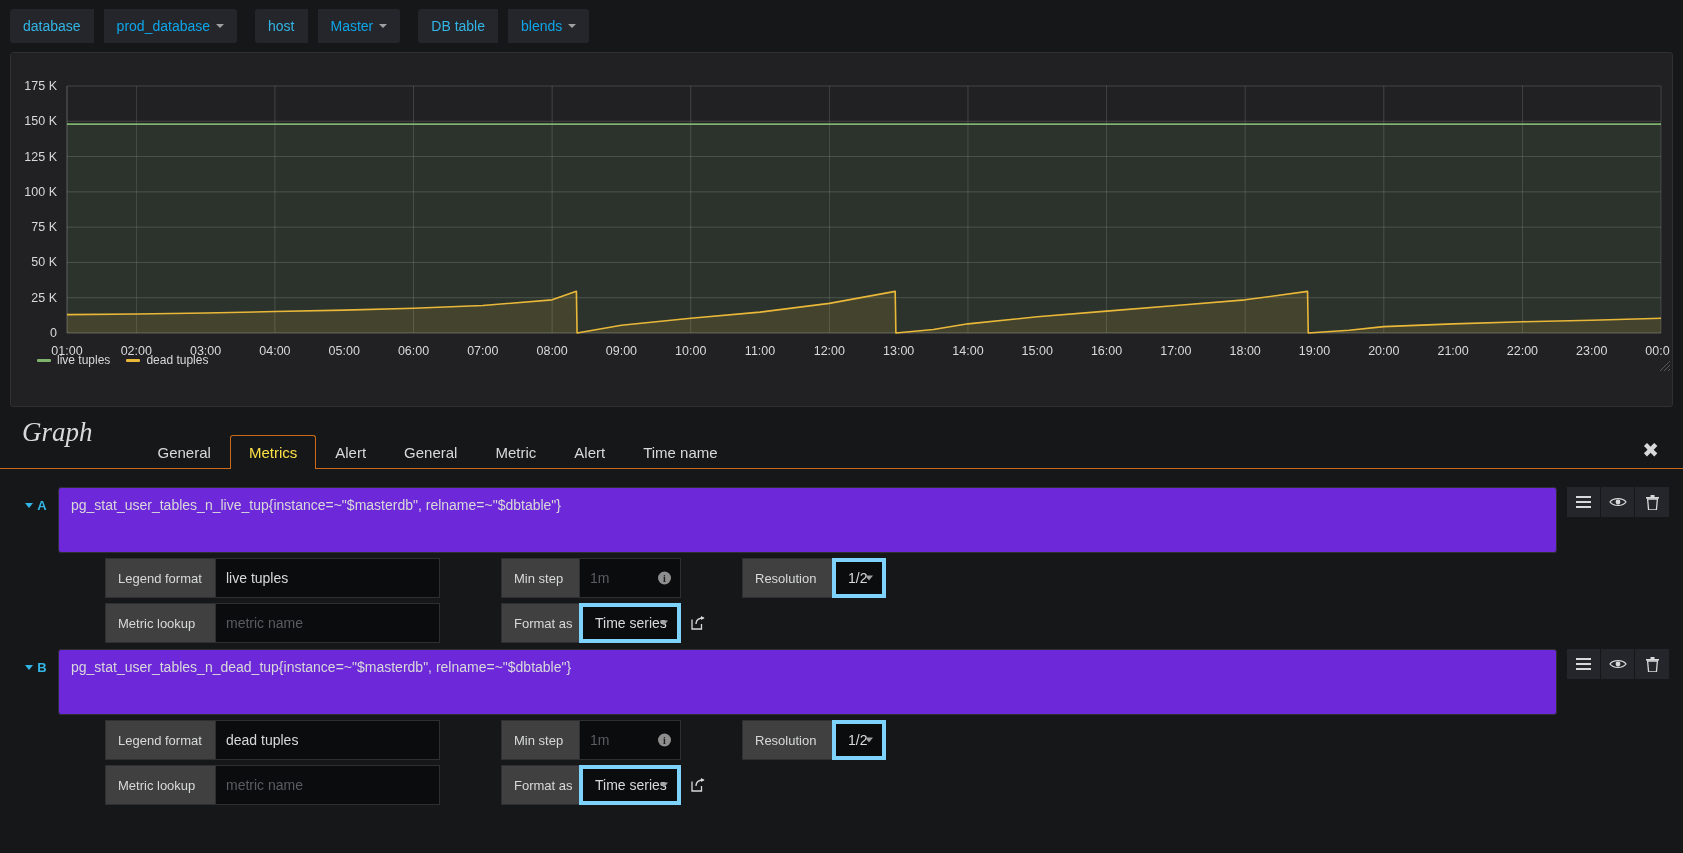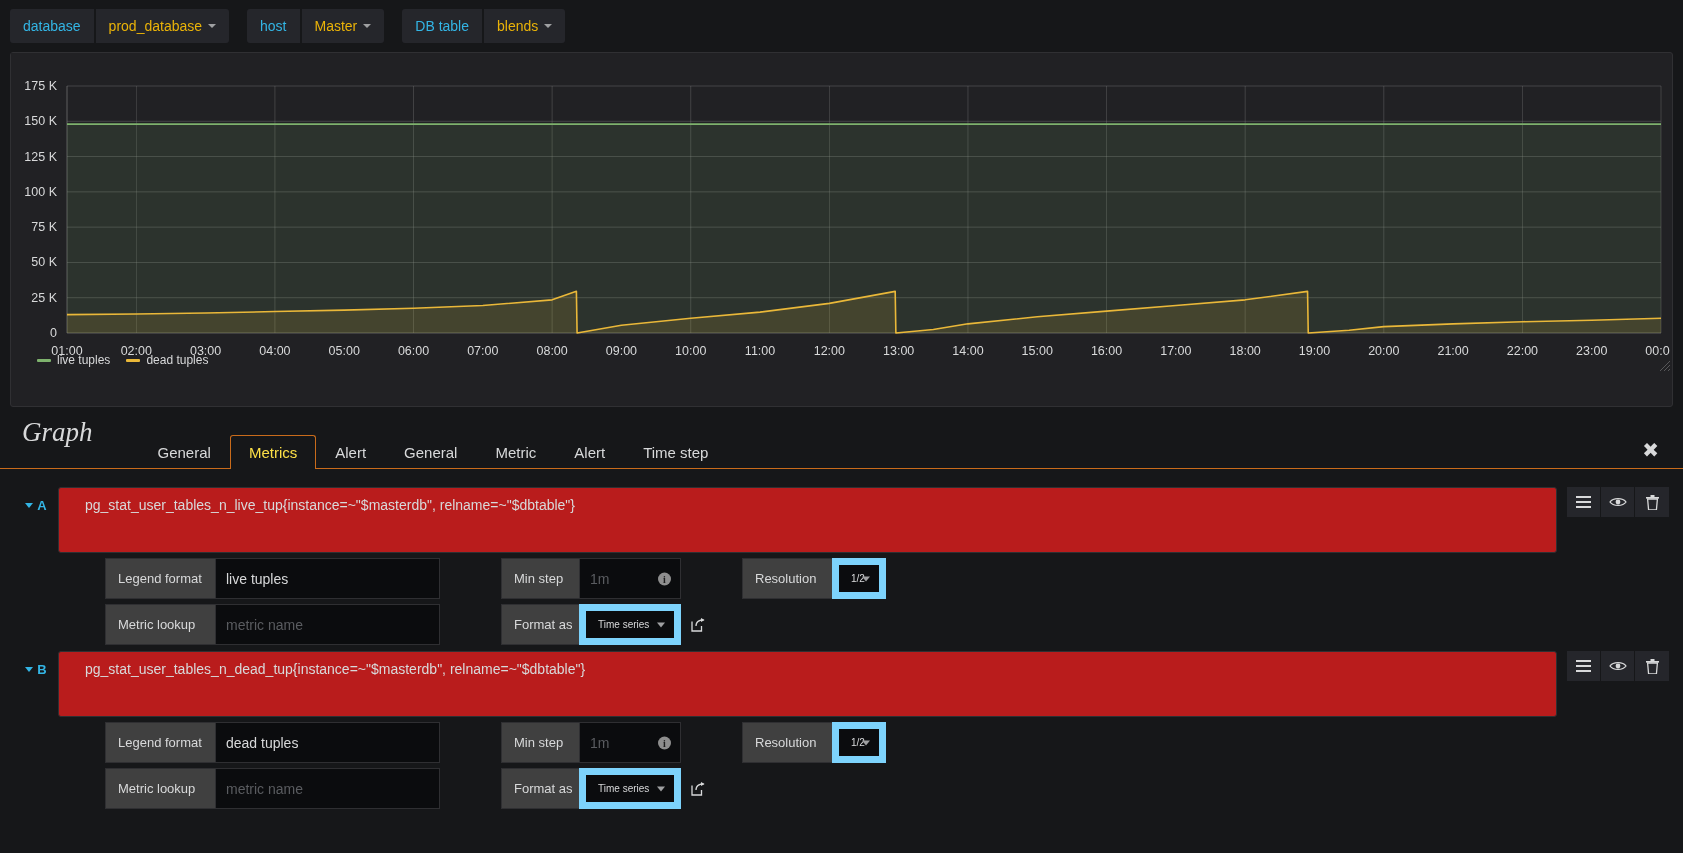--- a/index.html
+++ b/index.html
@@ -14,31 +14,31 @@
 
   
   .varbar {
     height: 52px;
     background: #161719;
     display: flex;
     align-items: center;
     padding: 0 10px;
     gap: 0px;
   }
-  .var-group { display: flex; align-items: center; margin-right: 18px; }
+  .var-group { display: flex; align-items: center; margin-right: 18px; gap: 8px; }
   .var-seg {
     height: 34px;
     display: flex; align-items: center;
     padding: 0 13px;
     background: #25262b;
     font-size: 14px;
     white-space: nowrap;
   }
   .var-seg.label { color: #33b5e5; background: #25262b; border-radius: 3px 0 0 3px; }
-  .var-seg.value { color: #eab308; border-radius: 0 3px 3px 0; margin-left: 2px; }
+  .var-seg.value { color: #0ea5e9; border-radius: 0 3px 3px 0; margin-left: 2px; }
   .caret {
     display: inline-block;
     width: 0; height: 0;
     margin-left: 6px;
     border-left: 4px solid transparent;
     border-right: 4px solid transparent;
     border-top: 4px solid #9fa0a2;
   }
 
   
@@ -129,26 +129,26 @@
     padding-top: 6px;
   }
   .qref .tri {
     width: 0; height: 0;
     border-left: 4px solid transparent;
     border-right: 4px solid transparent;
     border-top: 5px solid #33b5e5;
   }
   .qtext {
     flex: 1;
-    background: #b91c1c;
+    background: #6d28d9;
     border: 1px solid #2f2f32;
     border-radius: 3px;
     color: #d8d9da;
     font-size: 14px;
-    padding: 9px 26px;
+    padding: 9px 12px;
     height: 66px;
     resize: none;
     outline: none;
     font-family: "Liberation Sans", sans-serif;
     overflow: hidden;
   }
   .qicons { display: flex; margin-left: 10px; }
   .qicon {
     width: 34px; height: 30px;
     display: flex; align-items: center; justify-content: center;
@@ -194,23 +194,23 @@
     transform: translateY(-50%);
     width: 13px; height: 13px; border-radius: 50%;
     background: #8e8e8e; color: #1e1e1e;
     font-size: 10px; font-weight: bold;
     display: flex; align-items: center; justify-content: center;
     font-family: "Liberation Serif", serif;
     cursor: pointer;
   }
   .fld-select {
     background: #0b0c0e;
-    border: 7px solid #7dd3fc;
-    color: #d8d9da;
-    font-size: 10px;
+    border: 4px solid #7dd3fc;
+    color: #d8d9da;
+    font-size: 14px;
     padding: 8px 26px 8px 12px;
     display: flex; align-items: center;
     position: relative;
     cursor: pointer;
     white-space: nowrap;
   }
   .fld-select .caret2 {
     position: absolute; right: 9px; top: 50%;
     transform: translateY(-50%);
     width: 0; height: 0;
@@ -335,21 +335,21 @@
 
 <div class="editor">
   <div class="editor-tabs">
     <div class="editor-heading">Graph</div>
     <div class="etab">General</div>
     <div class="etab active">Metrics</div>
     <div class="etab">Alert</div>
     <div class="etab">General</div>
     <div class="etab">Metric</div>
     <div class="etab">Alert</div>
-    <div class="etab">Time step</div>
+    <div class="etab">Time name</div>
     <div class="close-x">✖</div>
   </div>
 
   <div class="query-area">
 
     <div class="query-block">
       <div class="query-head">
         <div class="qref">
           <span class="tri"></span>
           <span>A</span>

